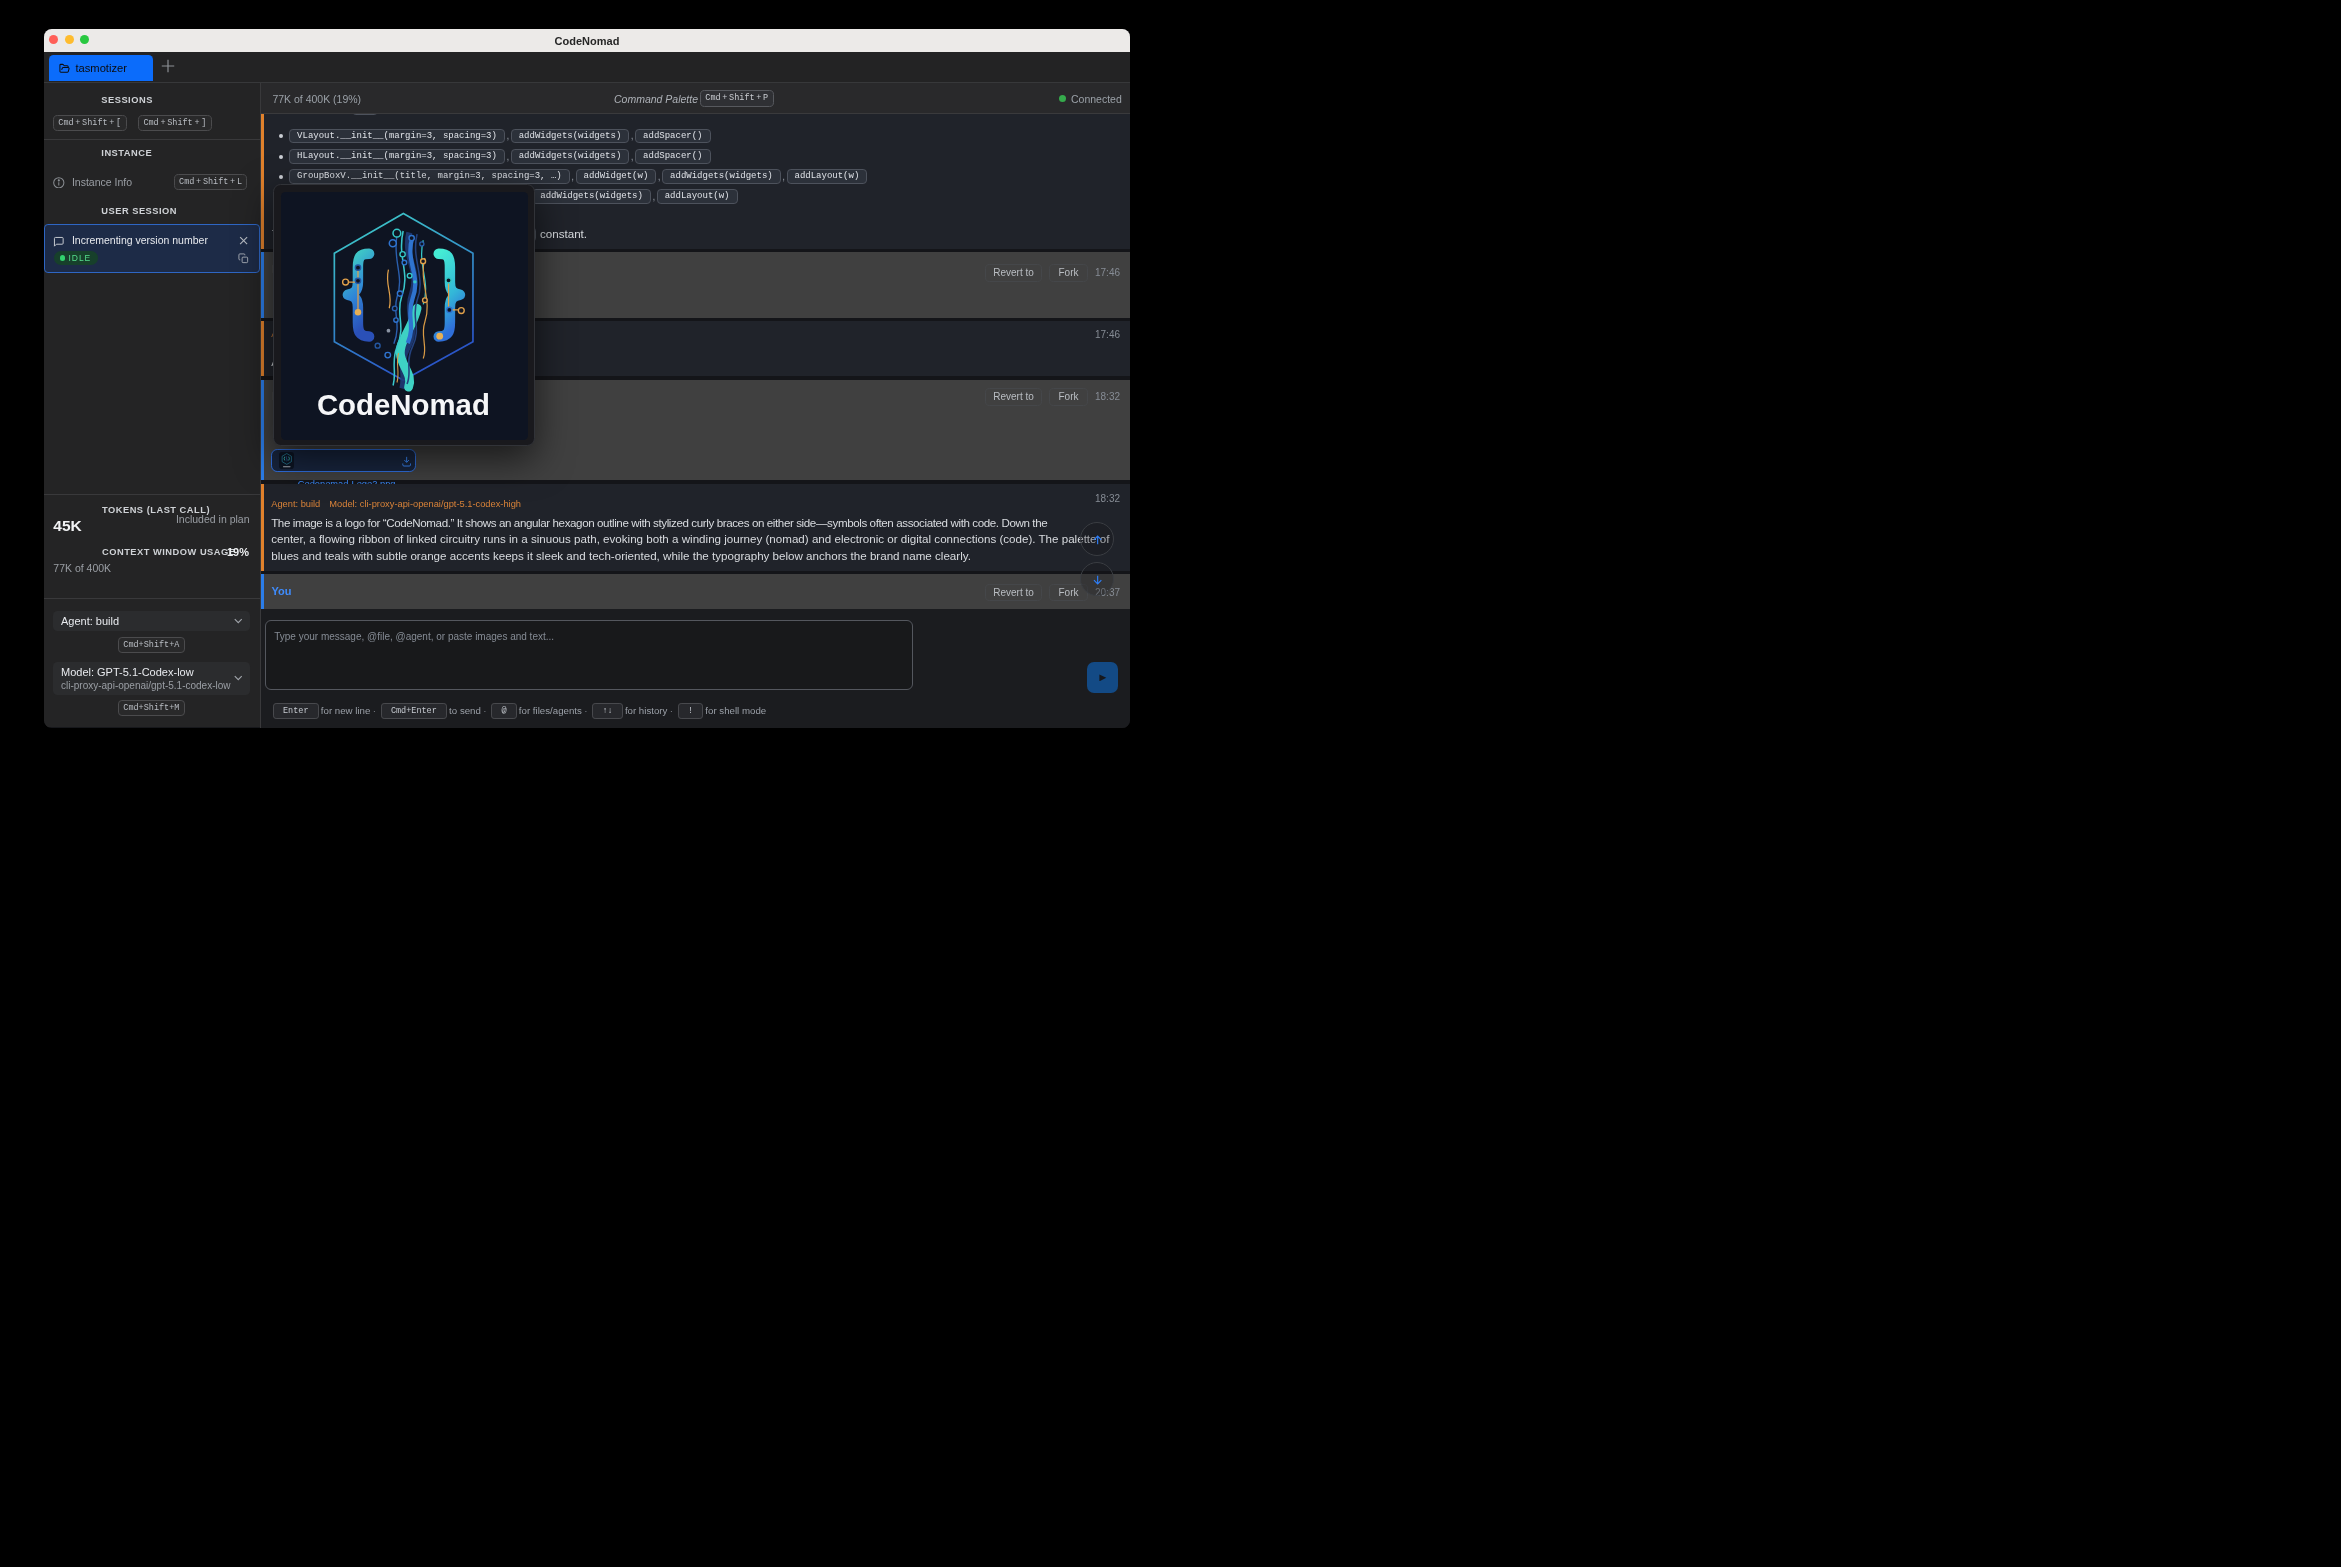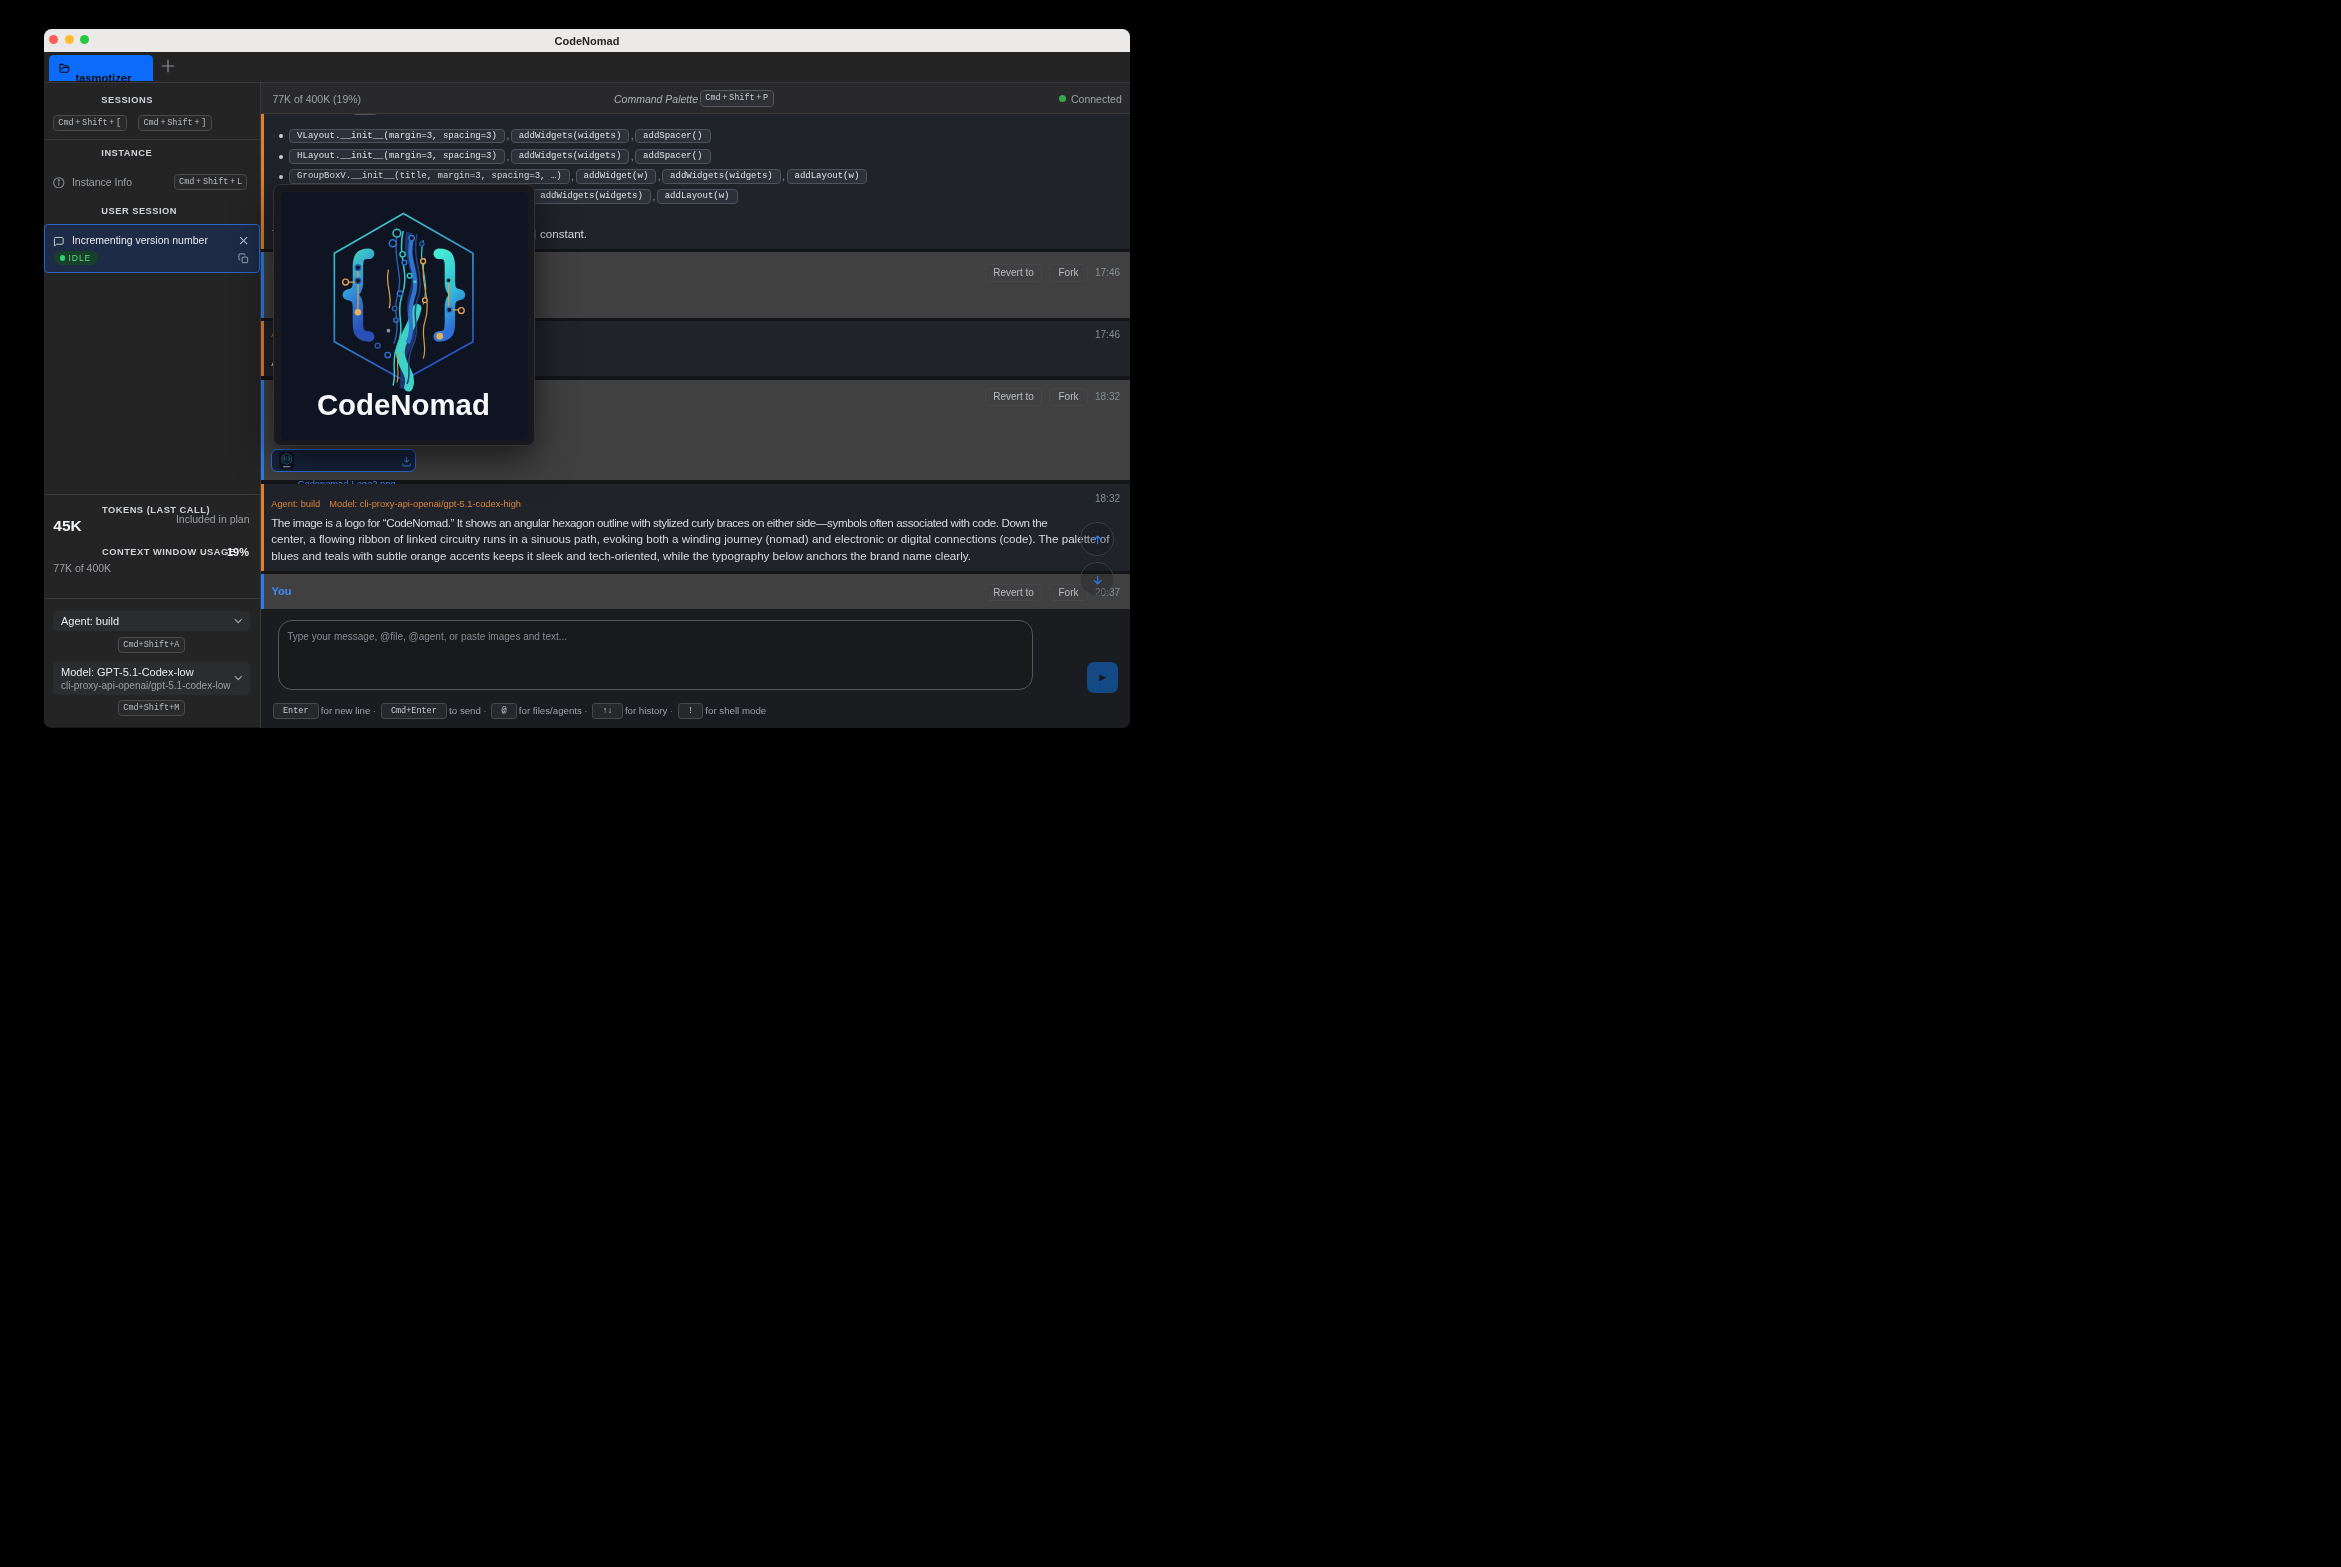--- a/index.html
+++ b/index.html
@@ -8,21 +8,21 @@
   .abs { position:absolute; }
   #win { position:absolute; left:44px; top:29px; width:1086px; height:699px;
     border-radius:7.7px; overflow:hidden; background:#17181c; }
   #titlebar { position:absolute; left:0; top:0; width:100%; height:23px; background:#eceae8; }
   .dot { position:absolute; top:36px; width:9.3px; height:9.3px; border-radius:50%; }
   #title { position:absolute; left:0; top:0; width:100%; height:23px; text-align:center;
     line-height:24px; font-size:11px; font-weight:bold; color:#262626; }
   #tabbar { position:absolute; left:0; top:23px; width:100%; height:31px; background:#232324; border-bottom:0.8px solid #37383a; }
   #tab { position:absolute; left:5.4px; top:3.1px; width:104px; height:26px; background:#0b6cfb;
     border-radius:4.6px 4.6px 0 0; color:#0c0c0d; }
-  #tab span { position:absolute; left:26px; top:17px; font-size:11.2px; font-weight:bold; }
+  #tab span { position:absolute; left:26px; top:7px; font-size:11.2px; font-weight:normal; }
   #sidebar { position:absolute; left:0; top:54px; width:216px; height:644px; background:#242425; }
   #main { position:absolute; left:216px; top:54px; right:0; bottom:0; background:#1b1c1f; border-left:0.8px solid #39393b;}
   .seclabel { font-size:9.3px; font-weight:bold; letter-spacing:0.5px; color:#cfd2d6; position:absolute;margin-left:48px; }
   .kbd { display:inline-block; font-family:"Liberation Mono", monospace; font-size:8.5px;
     color:#b9bdc3; background:#29292a; border:0.8px solid #4b4b4d; border-radius:4.6px;
     height:16.3px; line-height:14.7px; padding:0 4.3px; }
   .hdivider { position:absolute; left:0; width:100%; height:0.8px; background:#39393b; }
   
   #topbar { position:absolute; left:0; top:0; width:100%; height:31px; background:#29292b;
     border-bottom:0.8px solid #3a3a3c; }
@@ -198,21 +198,21 @@
             <path d="M6 12 V1.5 M1.2 6.3 L6 1.5 L10.8 6.3"></path>
           </svg>
       </div>
       <div class="abs" style="left:819px; top:448px; width:34px; height:34px; border:0.8px solid #3a3d42; border-radius:50%; background:rgba(18,19,23,0.25);">
         <svg class="abs" style="left:12.4px; top:12px;" width="9.3" height="10" viewBox="0 0 12 13" fill="none" stroke="#2e7ef7" stroke-width="1.5">
             <path d="M6 1 V11.5 M1.2 6.7 L6 11.5 L10.8 6.7"></path>
           </svg>
       </div>
     </div>
     <div id="inputarea">
-      <div class="abs" style="left:17px; top:537px; width:755px; height:70px; border:0.8px solid #54575e; border-radius:14px; background:rgba(0,0,0,0.10);">
+      <div class="abs" style="left:4px; top:537px; width:648px; height:70px; border:0.8px solid #54575e; border-radius:6px; background:rgba(0,0,0,0.10);">
         <span class="abs" style="left:8.2px; top:9.7px; font-size:10px; color:#858b94;">Type your message, @file, @agent, or paste images and text...</span>
       </div>
       <div class="abs" style="left:826px; top:579px; width:31px; height:31px; background:#134a85; border-radius:7px;">
         <svg class="abs" style="left:12px; top:11.7px;" width="7.7" height="7.7" viewBox="0 0 10 10">
             <path d="M0.5 0.5 L9.5 5 L0.5 9.5 Z" fill="#16181d"></path>
           </svg>
       </div>
       <div class="abs" style="left:12px; top:620px; white-space:nowrap; font-size:9.7px; color:#9ba0a8;">
         <span class="kbd hint">Enter</span><span class="htext">for new line</span><span class="hdot">·</span>
         <span class="kbd hint">Cmd+Enter</span><span class="htext">to send</span><span class="hdot">·</span>

